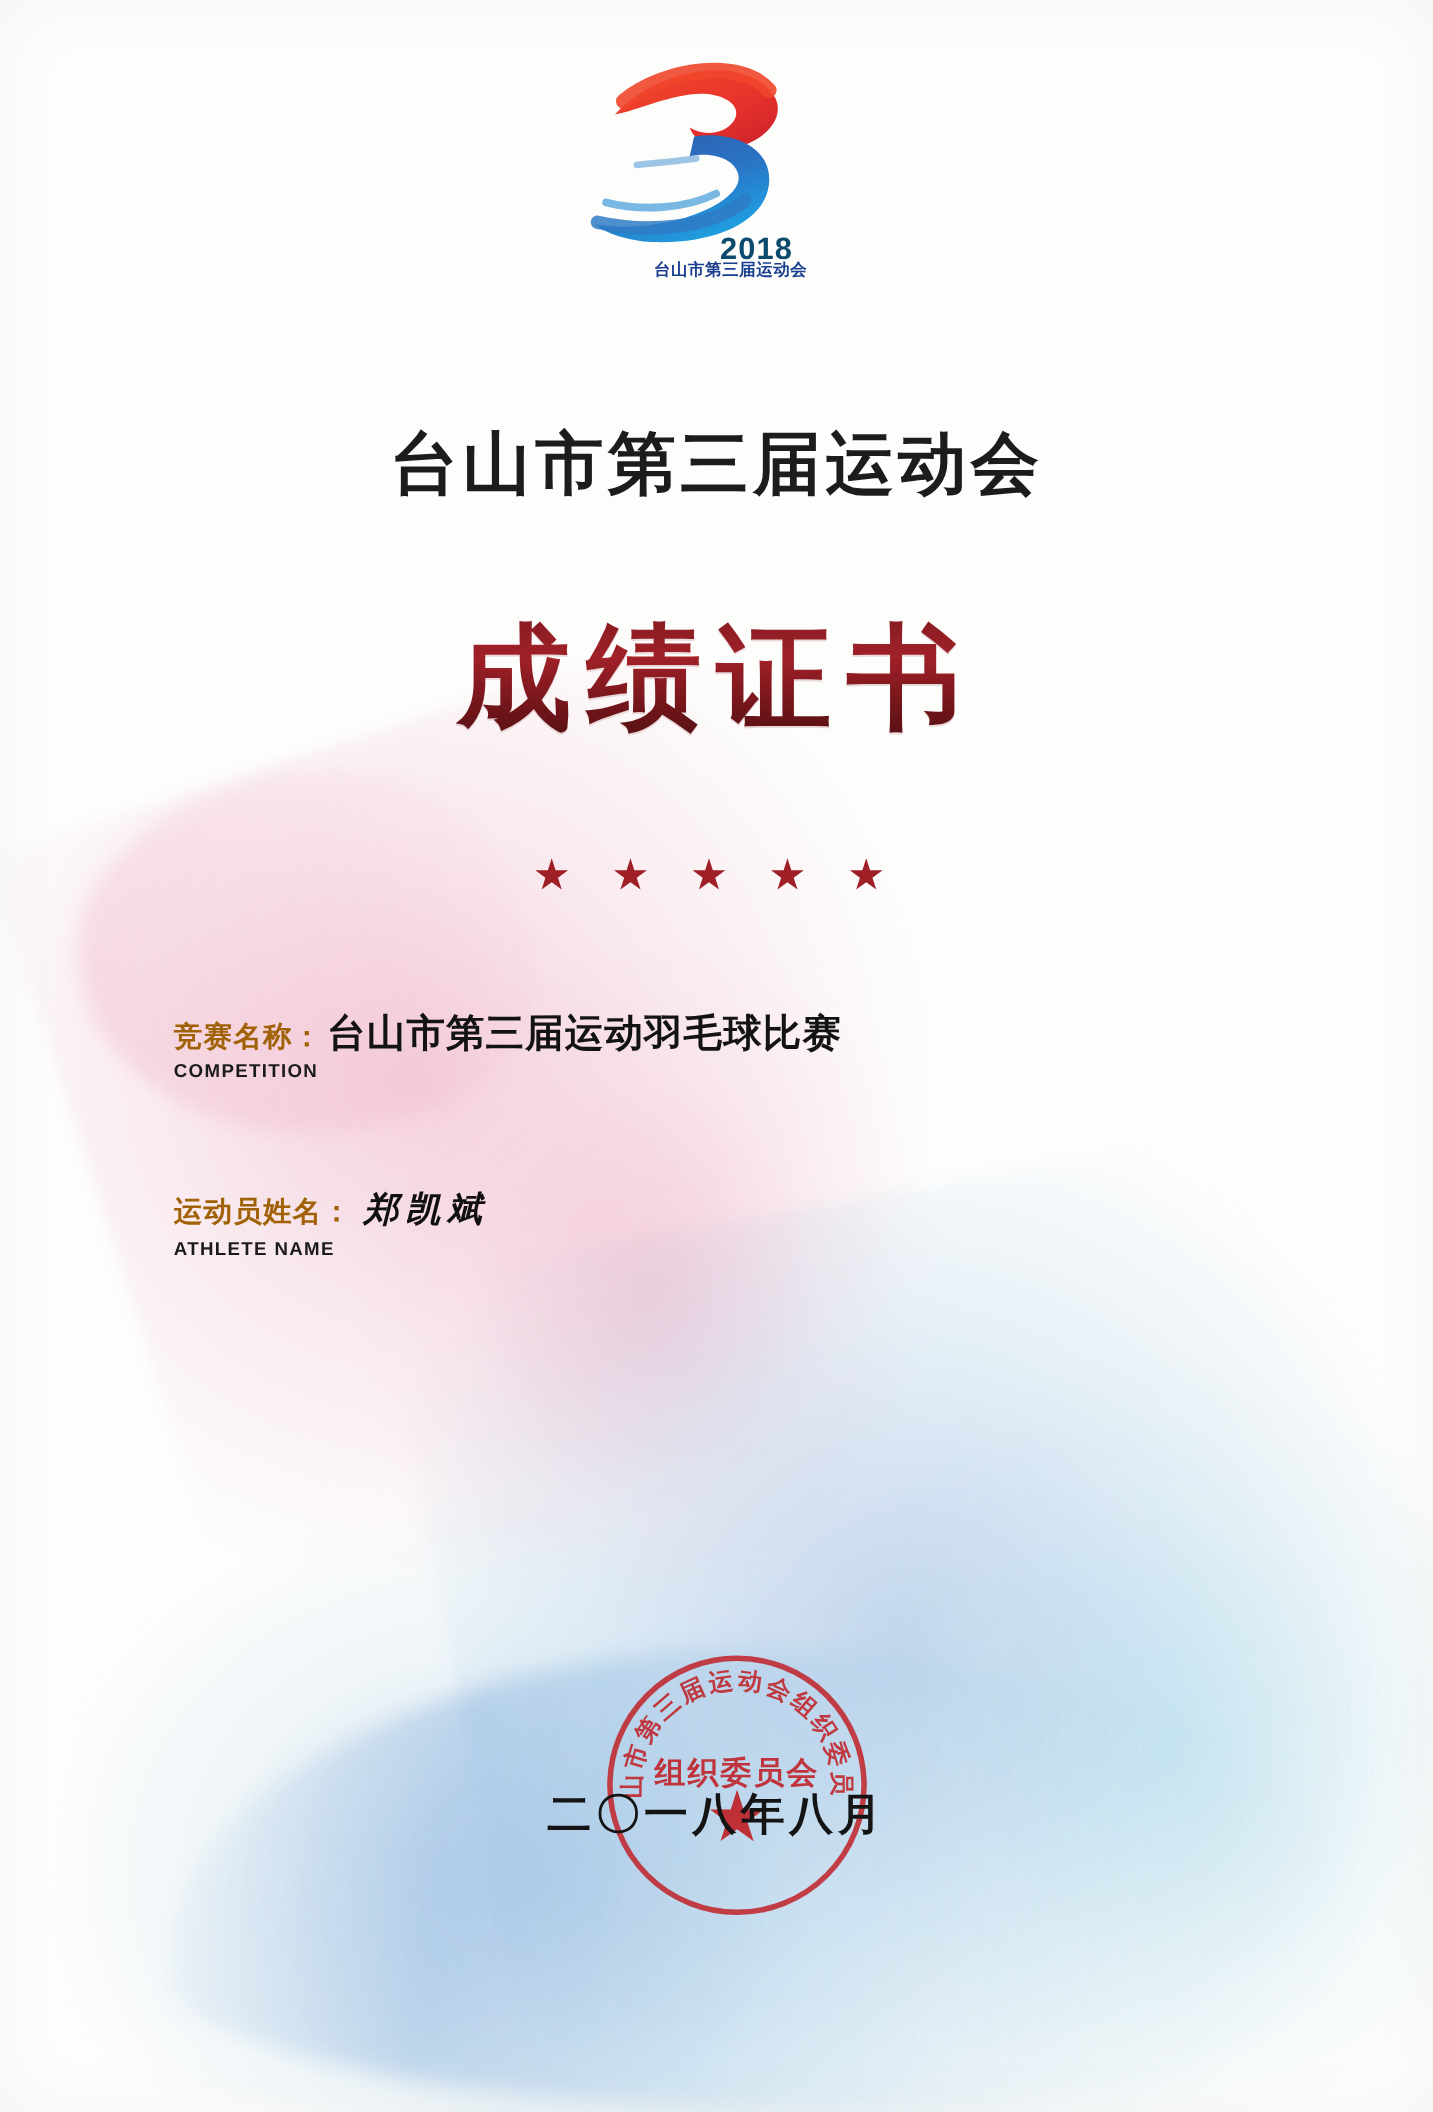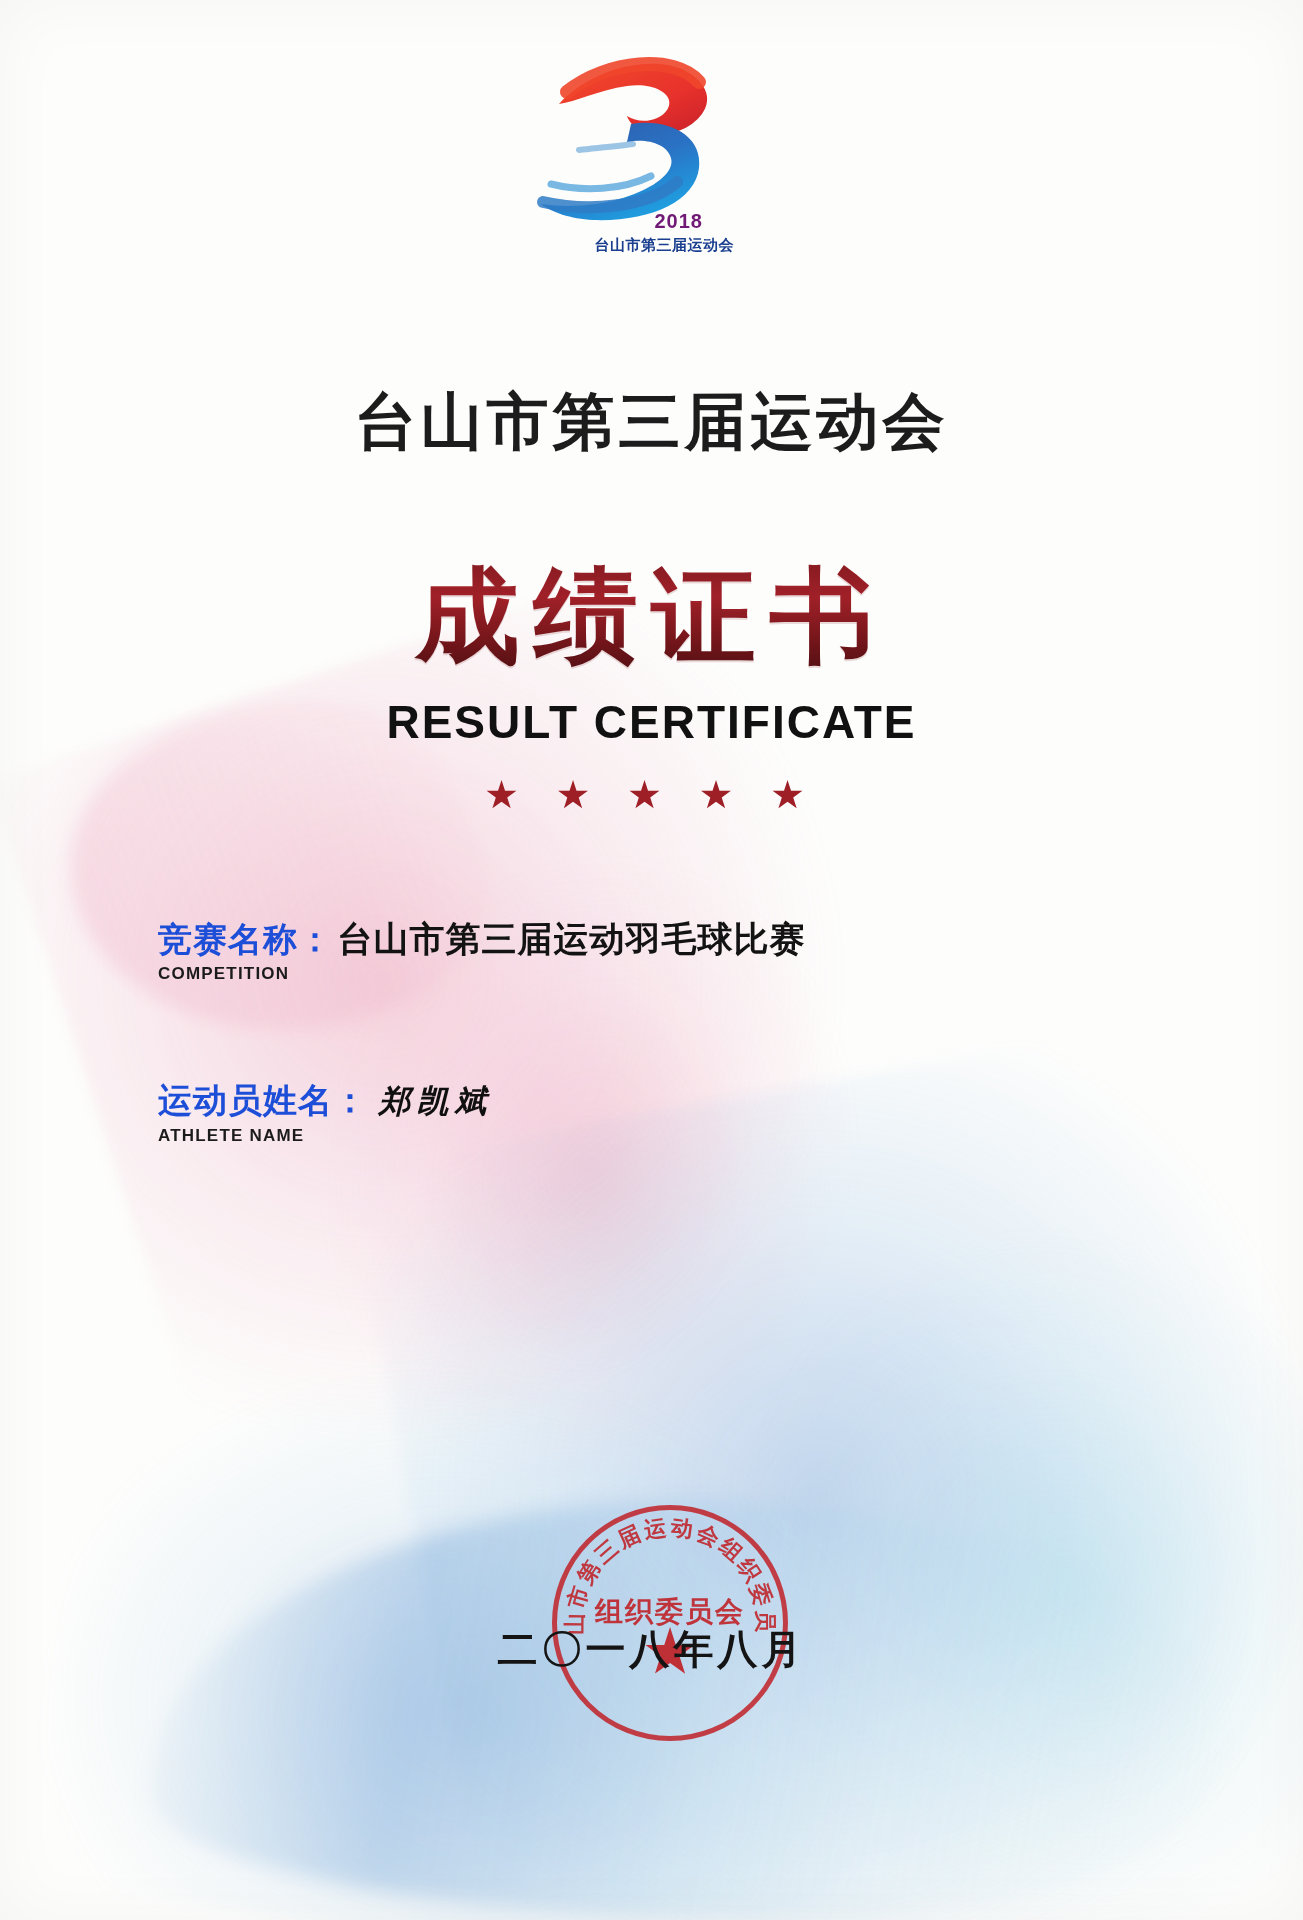--- a/index.html
+++ b/index.html
@@ -95,23 +95,23 @@
     transform: translateX(-50%);
     width: 250px;
     height: 215px;
     text-align: center;
   }
   .logo-svg { display: block; }
   .logo-year {
     position: absolute;
     left: 128px;
     top: 158px;
-    font-size: 20px;
-    font-weight: bold;
-    color: #701a75;
+    font-size: 28px;
+    font-weight: bold;
+    color: #0c4a6e;
     letter-spacing: 1px;
   }
   .logo-sub {
     position: absolute;
     left: 68px;
     top: 184px;
     font-size: 15px;
     font-weight: bold;
     color: #1a3f8f;
     letter-spacing: 0.5px;
@@ -177,23 +177,23 @@
     top: 916px;
     width: 1000px;
   }
   .field-row {
     position: relative;
     margin-bottom: 78px;
     height: 84px;
   }
   .field-label-cn {
     font-family: "DejaVu Sans", "Liberation Sans", sans-serif;
-    font-size: 34px;
-    font-weight: bold;
-    color: #1d4ed8;
+    font-size: 26px;
+    font-weight: bold;
+    color: #a16207;
     letter-spacing: 1px;
     display: inline-block;
     vertical-align: baseline;
   }
   .field-label-en {
     position: absolute;
     left: 0;
     top: 48px;
     font-family: "Liberation Sans", sans-serif;
     font-size: 17px;
@@ -322,21 +322,20 @@
       <path d="M16 150 C60 160, 120 156, 150 130" fill="none" stroke="#2f7bc6" stroke-width="12" stroke-linecap="round" opacity="0.85"></path>
       <path d="M24 132 C56 140, 96 138, 124 124" fill="none" stroke="#3e9ad8" stroke-width="7" stroke-linecap="round" opacity="0.7"></path>
       <path d="M52 98 C70 96, 92 94, 106 92" fill="none" stroke="#3b8ccd" stroke-width="6" stroke-linecap="round" opacity="0.5"></path>
     </svg>
     <div class="logo-year">2018</div>
     <div class="logo-sub">台山市第三届运动会</div>
   </div>
 
   <div class="title-cn">台山市第三届运动会</div>
   <div class="title-main">成绩证书</div>
-  <div class="title-en">RESULT CERTIFICATE</div>
   <div class="stars">★ ★ ★ ★ ★</div>
 
   <div class="fields">
 
     <div class="field-row">
       <span class="field-label-cn">竞赛名称：</span>
       <span class="field-value">台山市第三届运动羽毛球比赛</span>
       <div class="field-label-en">COMPETITION</div>
     </div>
 

